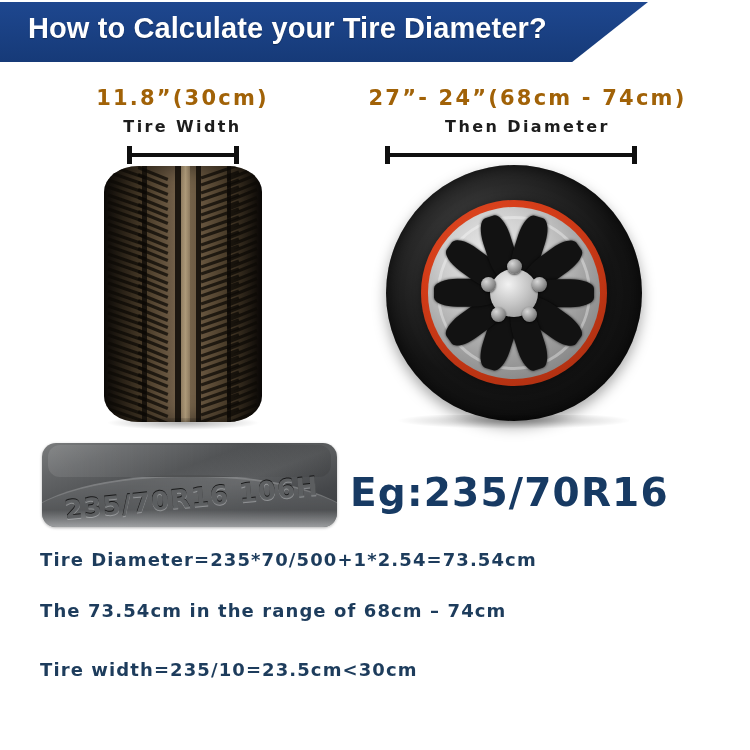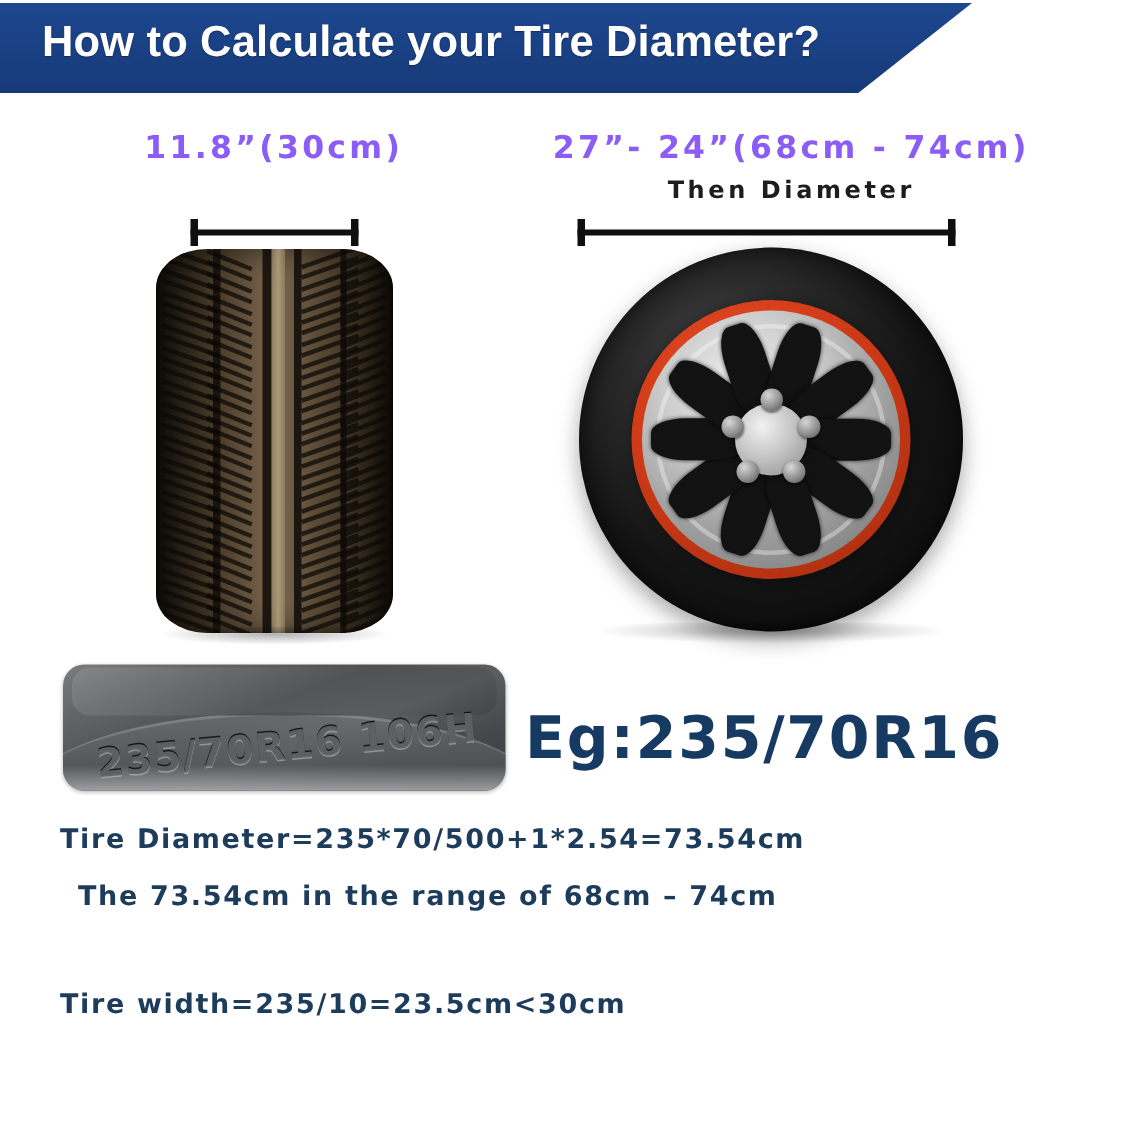--- a/index.html
+++ b/index.html
@@ -45,21 +45,21 @@
     white-space: nowrap;
     text-shadow: 0 1px 1px rgba(0,0,0,0.35);
   }
 
   
   .dim-group { position: absolute; text-align: center; }
 
   .dim-value {
     font-size: 21px;
     font-weight: bold;
-    color: #8b5cf6;
+    color: #a16207;
     letter-spacing: 2.2px;
     white-space: nowrap;
     font-family: "DejaVu Sans", sans-serif;
   }
   .dim-caption {
     margin-top: 7px;
     font-size: 16px;
     font-weight: bold;
     color: #1d1d1d;
     letter-spacing: 2.4px;
@@ -301,34 +301,35 @@
     position: absolute;
     left: 40px;
     font-family: "DejaVu Sans", sans-serif;
     font-size: 18px;
     font-weight: bold;
     color: #1d3c5c;
     letter-spacing: 1.1px;
     white-space: nowrap;
   }
   .calc-line.l1 { top: 549px; }
-  .calc-line.l2 { top: 587px; margin-left: 12px; }
+  .calc-line.l2 { top: 600px; }
   .calc-line.l3 { top: 659px; }
   .calc-line.l4 { top: 714px; }
 </style>
 </head>
 <body>
 
 <div id="page">
 
   <div class="banner"></div>
   <div class="banner-title">How to Calculate your Tire Diameter?</div>
 
   <div class="dim-group" style="left:61px; top:86px; width:243px;">
     <div class="dim-value">11.8”(30cm)</div>
+    <div class="dim-caption">Tire Width</div>
   </div>
   <div class="dim-bar" style="left:127px; top:146px; width:112px;">
     <div class="cap left"></div>
     <div class="line"></div>
     <div class="cap right"></div>
   </div>
 
   <div class="dim-group" style="left:330px; top:86px; width:395px;">
     <div class="dim-value">27”- 24”(68cm - 74cm)</div>
     <div class="dim-caption">Then Diameter</div>

